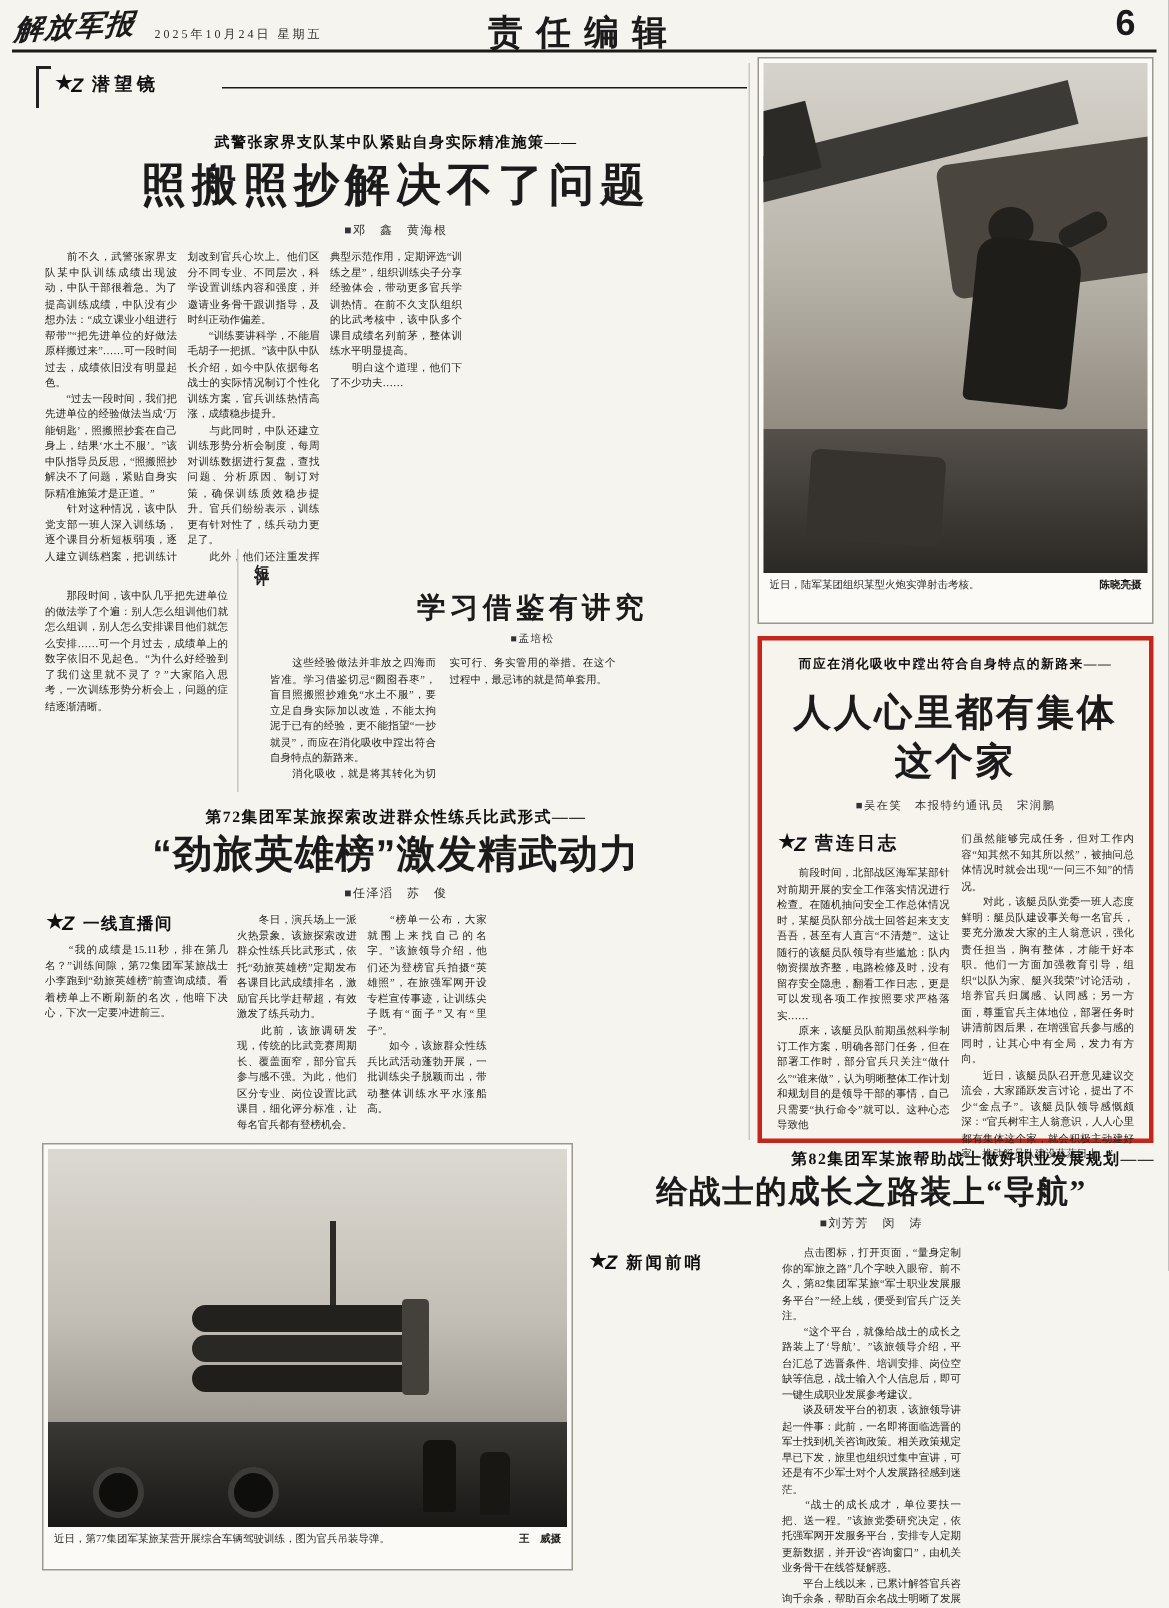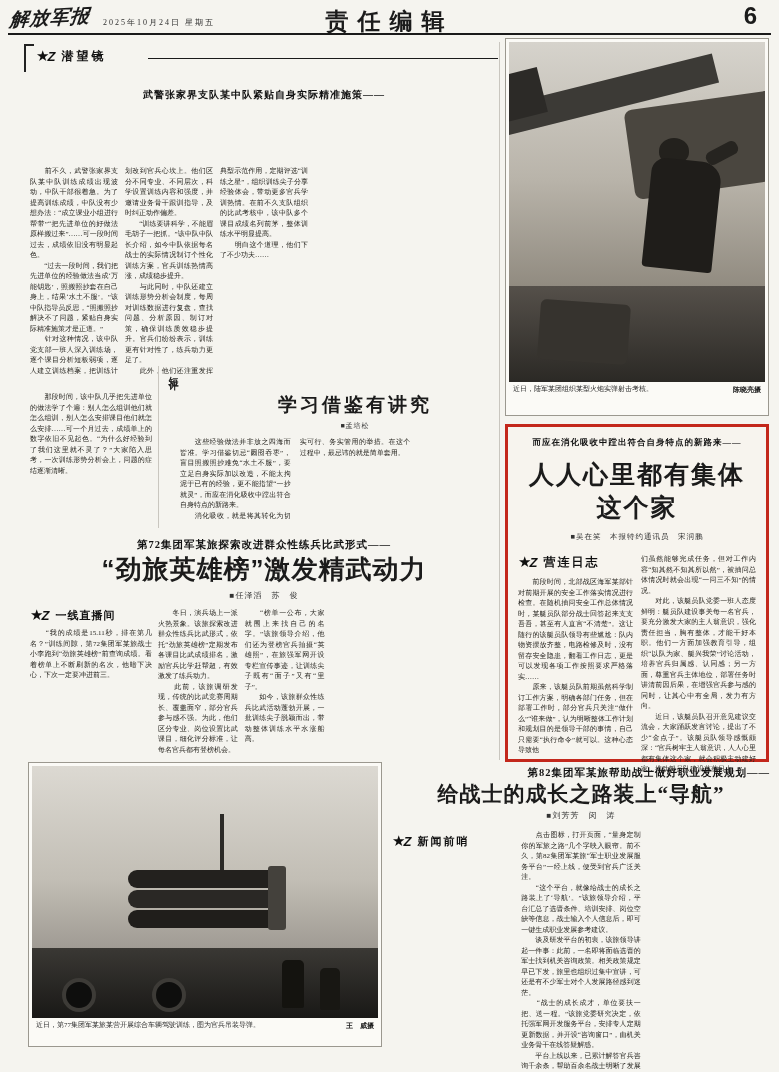--- a/index.html
+++ b/index.html
@@ -15,21 +15,21 @@
   .starz{display:inline-flex;align-items:center;margin-right:6px;}
   .starz .st{font-size:15px;line-height:15px;color:#101010;}
   .starz .zz{font-style:italic;font-weight:bold;font-size:13px;margin-left:-2px;
              font-family:"Liberation Sans",sans-serif;color:#101010;}
   .seclabel{font-weight:bold;font-size:12px;letter-spacing:3px;color:#101010;
             font-family:"Liberation Sans",sans-serif;}
   .rule{background:#1a1a1a;}
   .thin{background:#c9c6bf;}
   .photo-frame{border:1px solid #9b988f;background:#fbfaf6;padding:3px;box-sizing:border-box;}
   .photo{position:relative;overflow:hidden;}
-  .caption-row{display:flex;justify-content:space-between;align-items:flex-start;
+  .caption-row{display:flex;justify-content:space-between;align-items:center;
                padding:3px 4px 1px 4px;}
   .caption{font-size:7px;line-height:9px;color:#2a2a2a;text-align:left;}
   .credit{font-size:7px;font-weight:bold;white-space:nowrap;margin-left:8px;color:#1a1a1a;}
   .redbox{border:3px solid #c3271b;background:#f7f4ee;box-sizing:border-box;padding:8px 10px;}
   .vlabel{writing-mode:vertical-rl;letter-spacing:4px;font-weight:bold;font-size:10px;color:#222;}
   .ph-shape{position:absolute;}
 </style>
 </head>
 <body>
 
@@ -46,20 +46,22 @@
   <div class="abs" style="left:36px;top:48px;display:flex;align-items:center;">
     <span class="starz">
         <span class="st">★</span>
         <span class="zz">Z</span>
       </span>
     <span class="seclabel">潜望镜</span>
   </div>
   <div class="abs rule" style="left:148px;top:58px;width:350px;height:1px;"></div>
 
   <div class="abs kicker center" style="left:30px;top:88px;width:468px;">武警张家界支队某中队紧贴自身实际精准施策——</div>
+  <div class="abs sans center" style="left:30px;top:103px;width:468px;font-weight:900;font-size:30px;letter-spacing:4px;">照搬照抄解决不了问题</div>
+  <div class="abs byline center" style="left:30px;top:148px;width:468px;">■邓　鑫　黄海根</div>
   <div class="abs body-text" style="left:30px;top:166px;width:468px;height:220px;column-count:5;column-gap:7px;">　　前不久，武警张家界支队某中队训练成绩出现波动，中队干部很着急。为了提高训练成绩，中队没有少想办法：“成立课业小组进行帮带”“把先进单位的好做法原样搬过来”……可一段时间过去，成绩依旧没有明显起色。
 　　“过去一段时间，我们把先进单位的经验做法当成‘万能钥匙’，照搬照抄套在自己身上，结果‘水土不服’。”该中队指导员反思，“照搬照抄解决不了问题，紧贴自身实际精准施策才是正道。”
 　　针对这种情况，该中队党支部一班人深入训练场，逐个课目分析短板弱项，逐人建立训练档案，把训练计划改到官兵心坎上。他们区分不同专业、不同层次，科学设置训练内容和强度，并邀请业务骨干跟训指导，及时纠正动作偏差。
 　　“训练要讲科学，不能眉毛胡子一把抓。”该中队中队长介绍，如今中队依据每名战士的实际情况制订个性化训练方案，官兵训练热情高涨，成绩稳步提升。
 　　与此同时，中队还建立训练形势分析会制度，每周对训练数据进行复盘，查找问题、分析原因、制订对策，确保训练质效稳步提升。官兵们纷纷表示，训练更有针对性了，练兵动力更足了。
 　　此外，他们还注重发挥典型示范作用，定期评选“训练之星”，组织训练尖子分享经验体会，带动更多官兵学训热情。在前不久支队组织的比武考核中，该中队多个课目成绩名列前茅，整体训练水平明显提高。
 　　明白这个道理，他们下了不少功夫……</div>
 
   <div class="abs body-text" style="left:30px;top:392px;width:122px;height:136px;">　　那段时间，该中队几乎把先进单位的做法学了个遍：别人怎么组训他们就怎么组训，别人怎么安排课目他们就怎么安排……可一个月过去，成绩单上的数字依旧不见起色。“为什么好经验到了我们这里就不灵了？”大家陷入思考，一次训练形势分析会上，问题的症结逐渐清晰。</div>
   <div class="abs thin" style="left:158px;top:366px;width:1px;height:162px;"></div>

